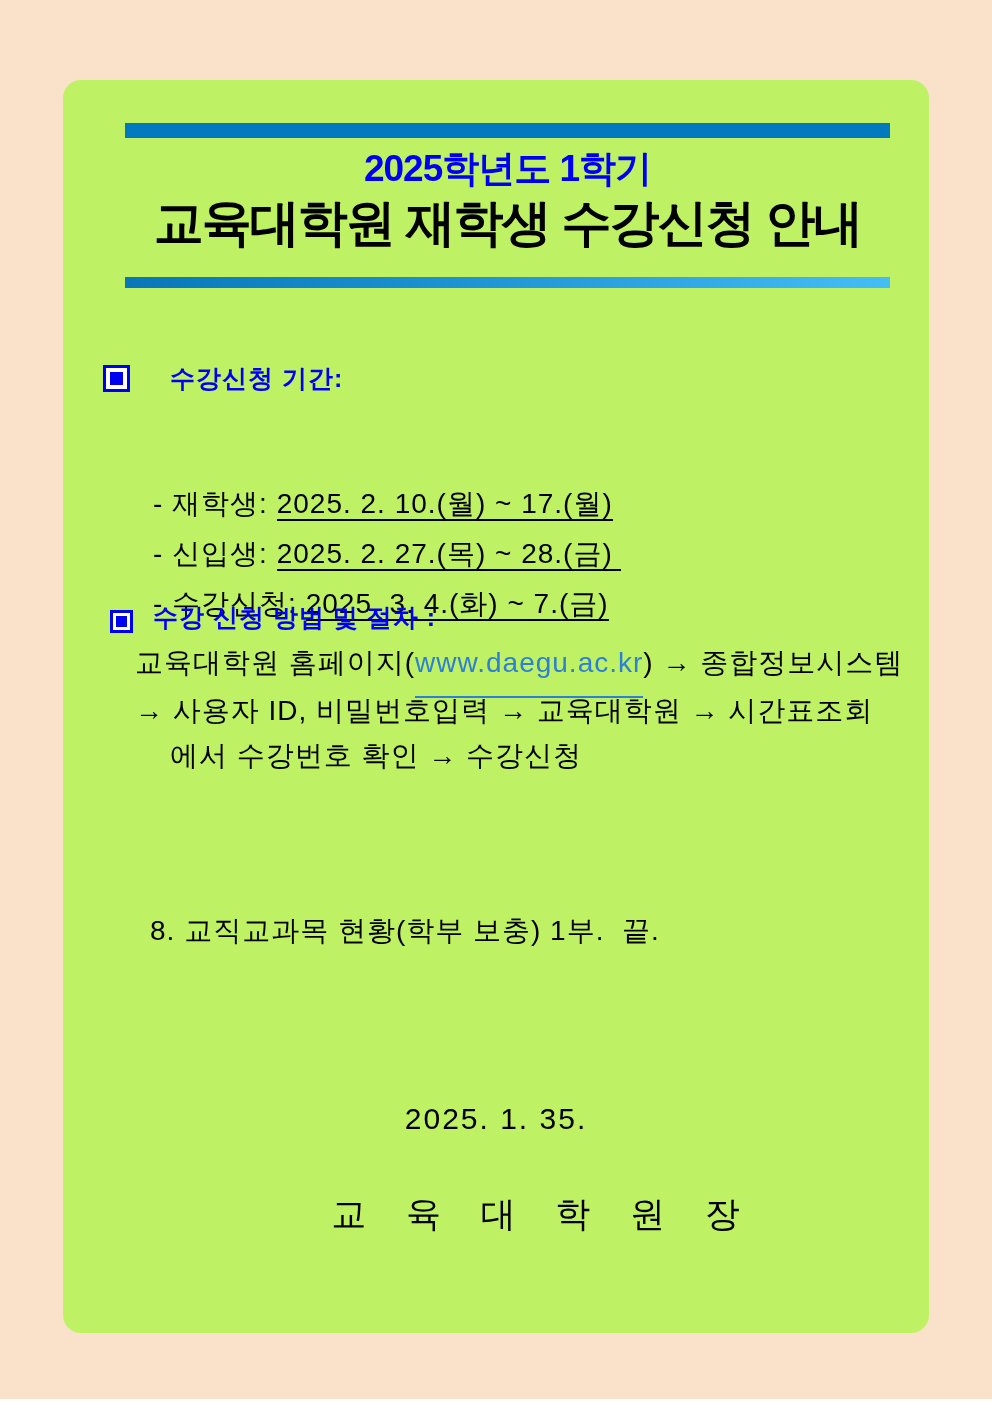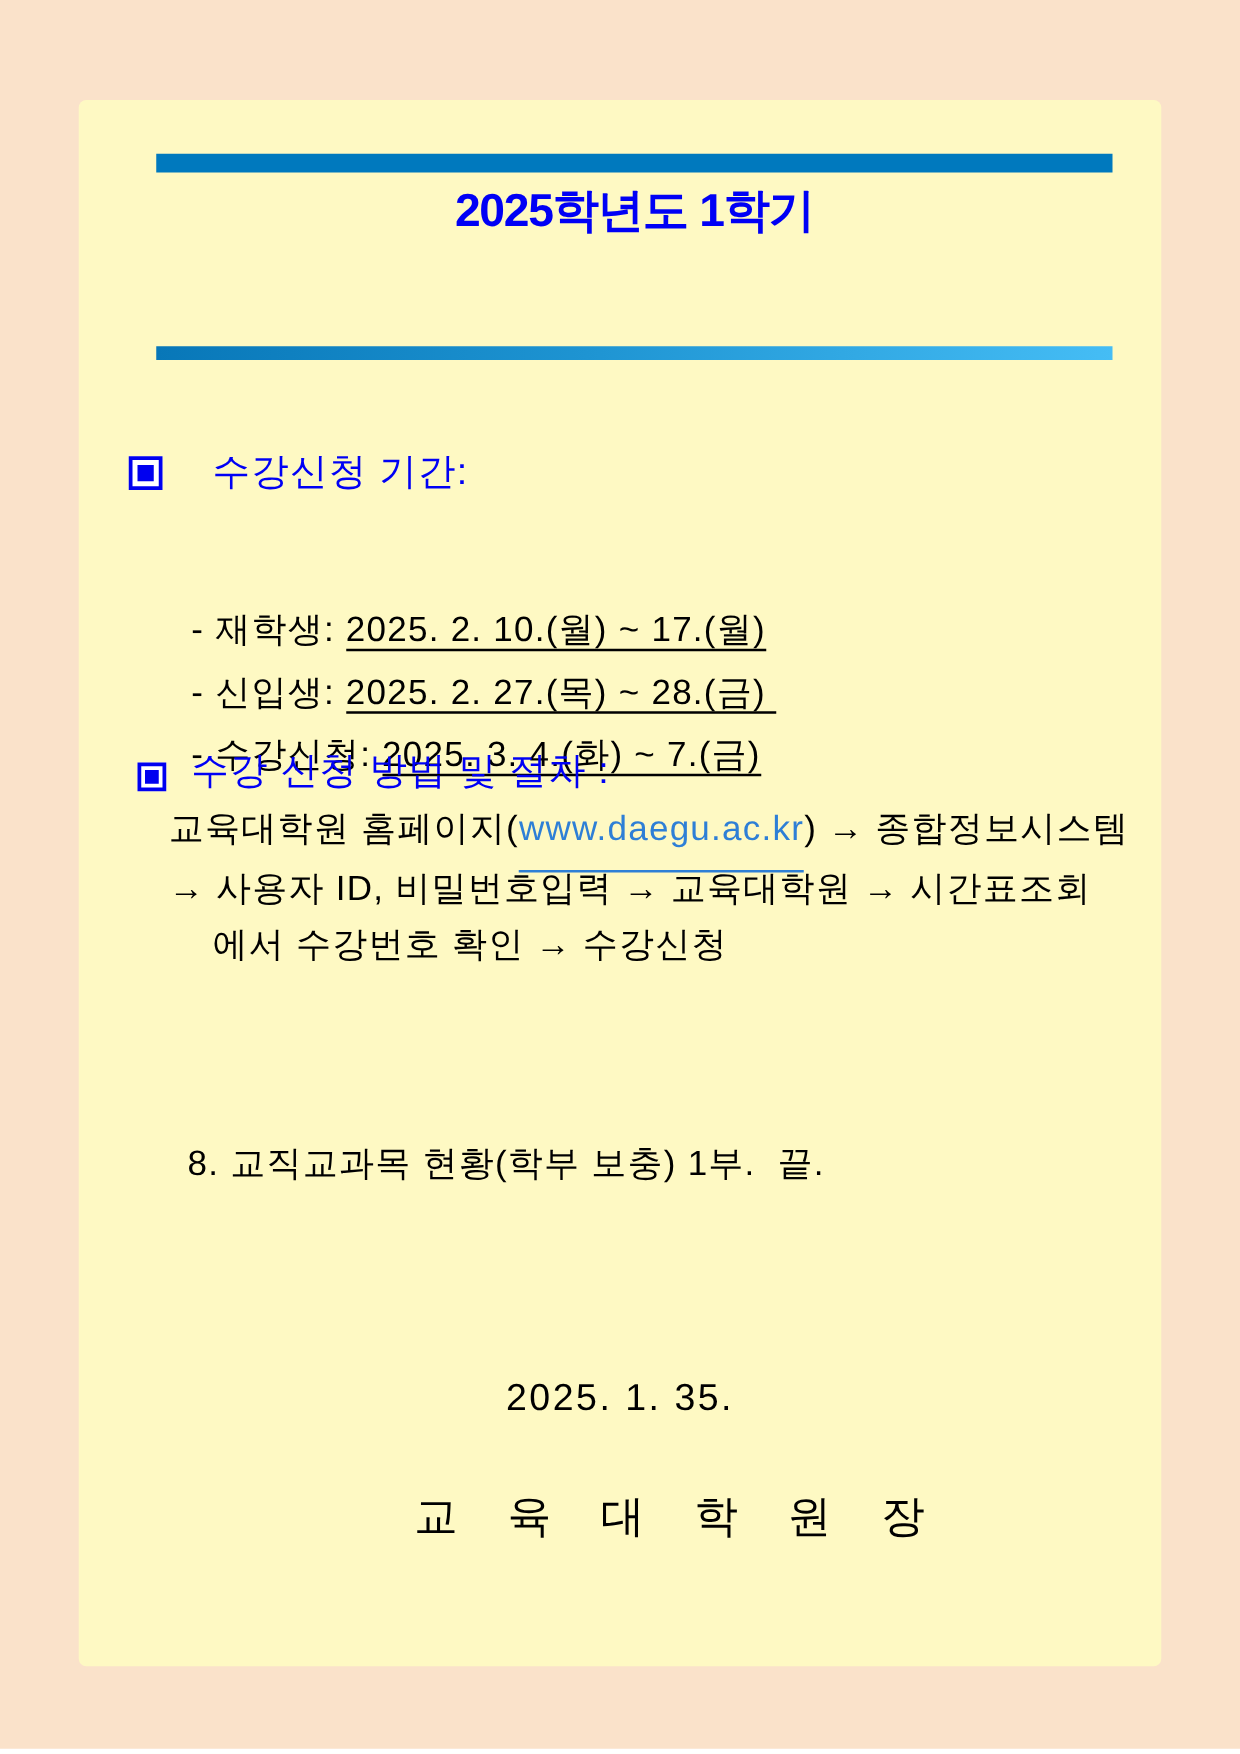--- a/index.html
+++ b/index.html
@@ -18,22 +18,22 @@
     position: absolute;
     left: 0; top: 0;
     width: 992px;
     height: 1399px;
     background: #FAE2CA;
   }
   .card {
     position: absolute;
     left: 63px; top: 80px;
     width: 866px; height: 1253px;
-    background: #fef9c3;
-    border-radius: 6px;
+    background: #bef264;
+    border-radius: 18px;
   }
   
   .bar-top {
     position: absolute;
     left: 62px; top: 43px;
     width: 765px; height: 15px;
     background: #0079BE;
   }
   .bar-bottom {
     position: absolute;
@@ -74,22 +74,22 @@
     position: absolute;
     background: #0000F0;
   }
   .bullet-1 { left: 40px; top: 285px; width: 27px; height: 27px; }
   .bullet-1 .inner { left: 4px; top: 4px; width: 13px; height: 13px; }
   .bullet-2 { left: 47px; top: 530px; width: 23px; height: 23px; }
   .bullet-2 .inner { left: 3px; top: 3px; width: 11px; height: 11px; }
 
   .sec-heading {
     position: absolute;
-    font-size: 30px;
-    font-weight: normal;
+    font-size: 25px;
+    font-weight: bold;
     color: #0000F5;
     letter-spacing: 1px;
     line-height: 38px;
     white-space: pre;
   }
   .sec1-heading { left: 107px; top: 279px; }
   .sec2-heading { left: 90px; top: 518px; }
 
   .body-line {
     position: absolute;
@@ -147,20 +147,21 @@
 
 <div class="page">
   <div class="page-bg"></div>
 
   <div class="card">
 
     <div class="bar-top"></div>
 
     <div class="header-text">
       <div class="subtitle">2025학년도 1학기</div>
+      <div class="title">교육대학원 재학생 수강신청 안내</div>
     </div>
 
     <div class="bar-bottom"></div>
 
     <div class="sq-bullet bullet-1">
         <span class="inner"></span>
       </div>
     <div class="sec-heading sec1-heading">수강신청 기간:</div>
 
     <div class="body-line item-1"><span>- 재학생: </span><span class="item-value">2025. 2. 10.(월) ~ 17.(월)</span></div>

